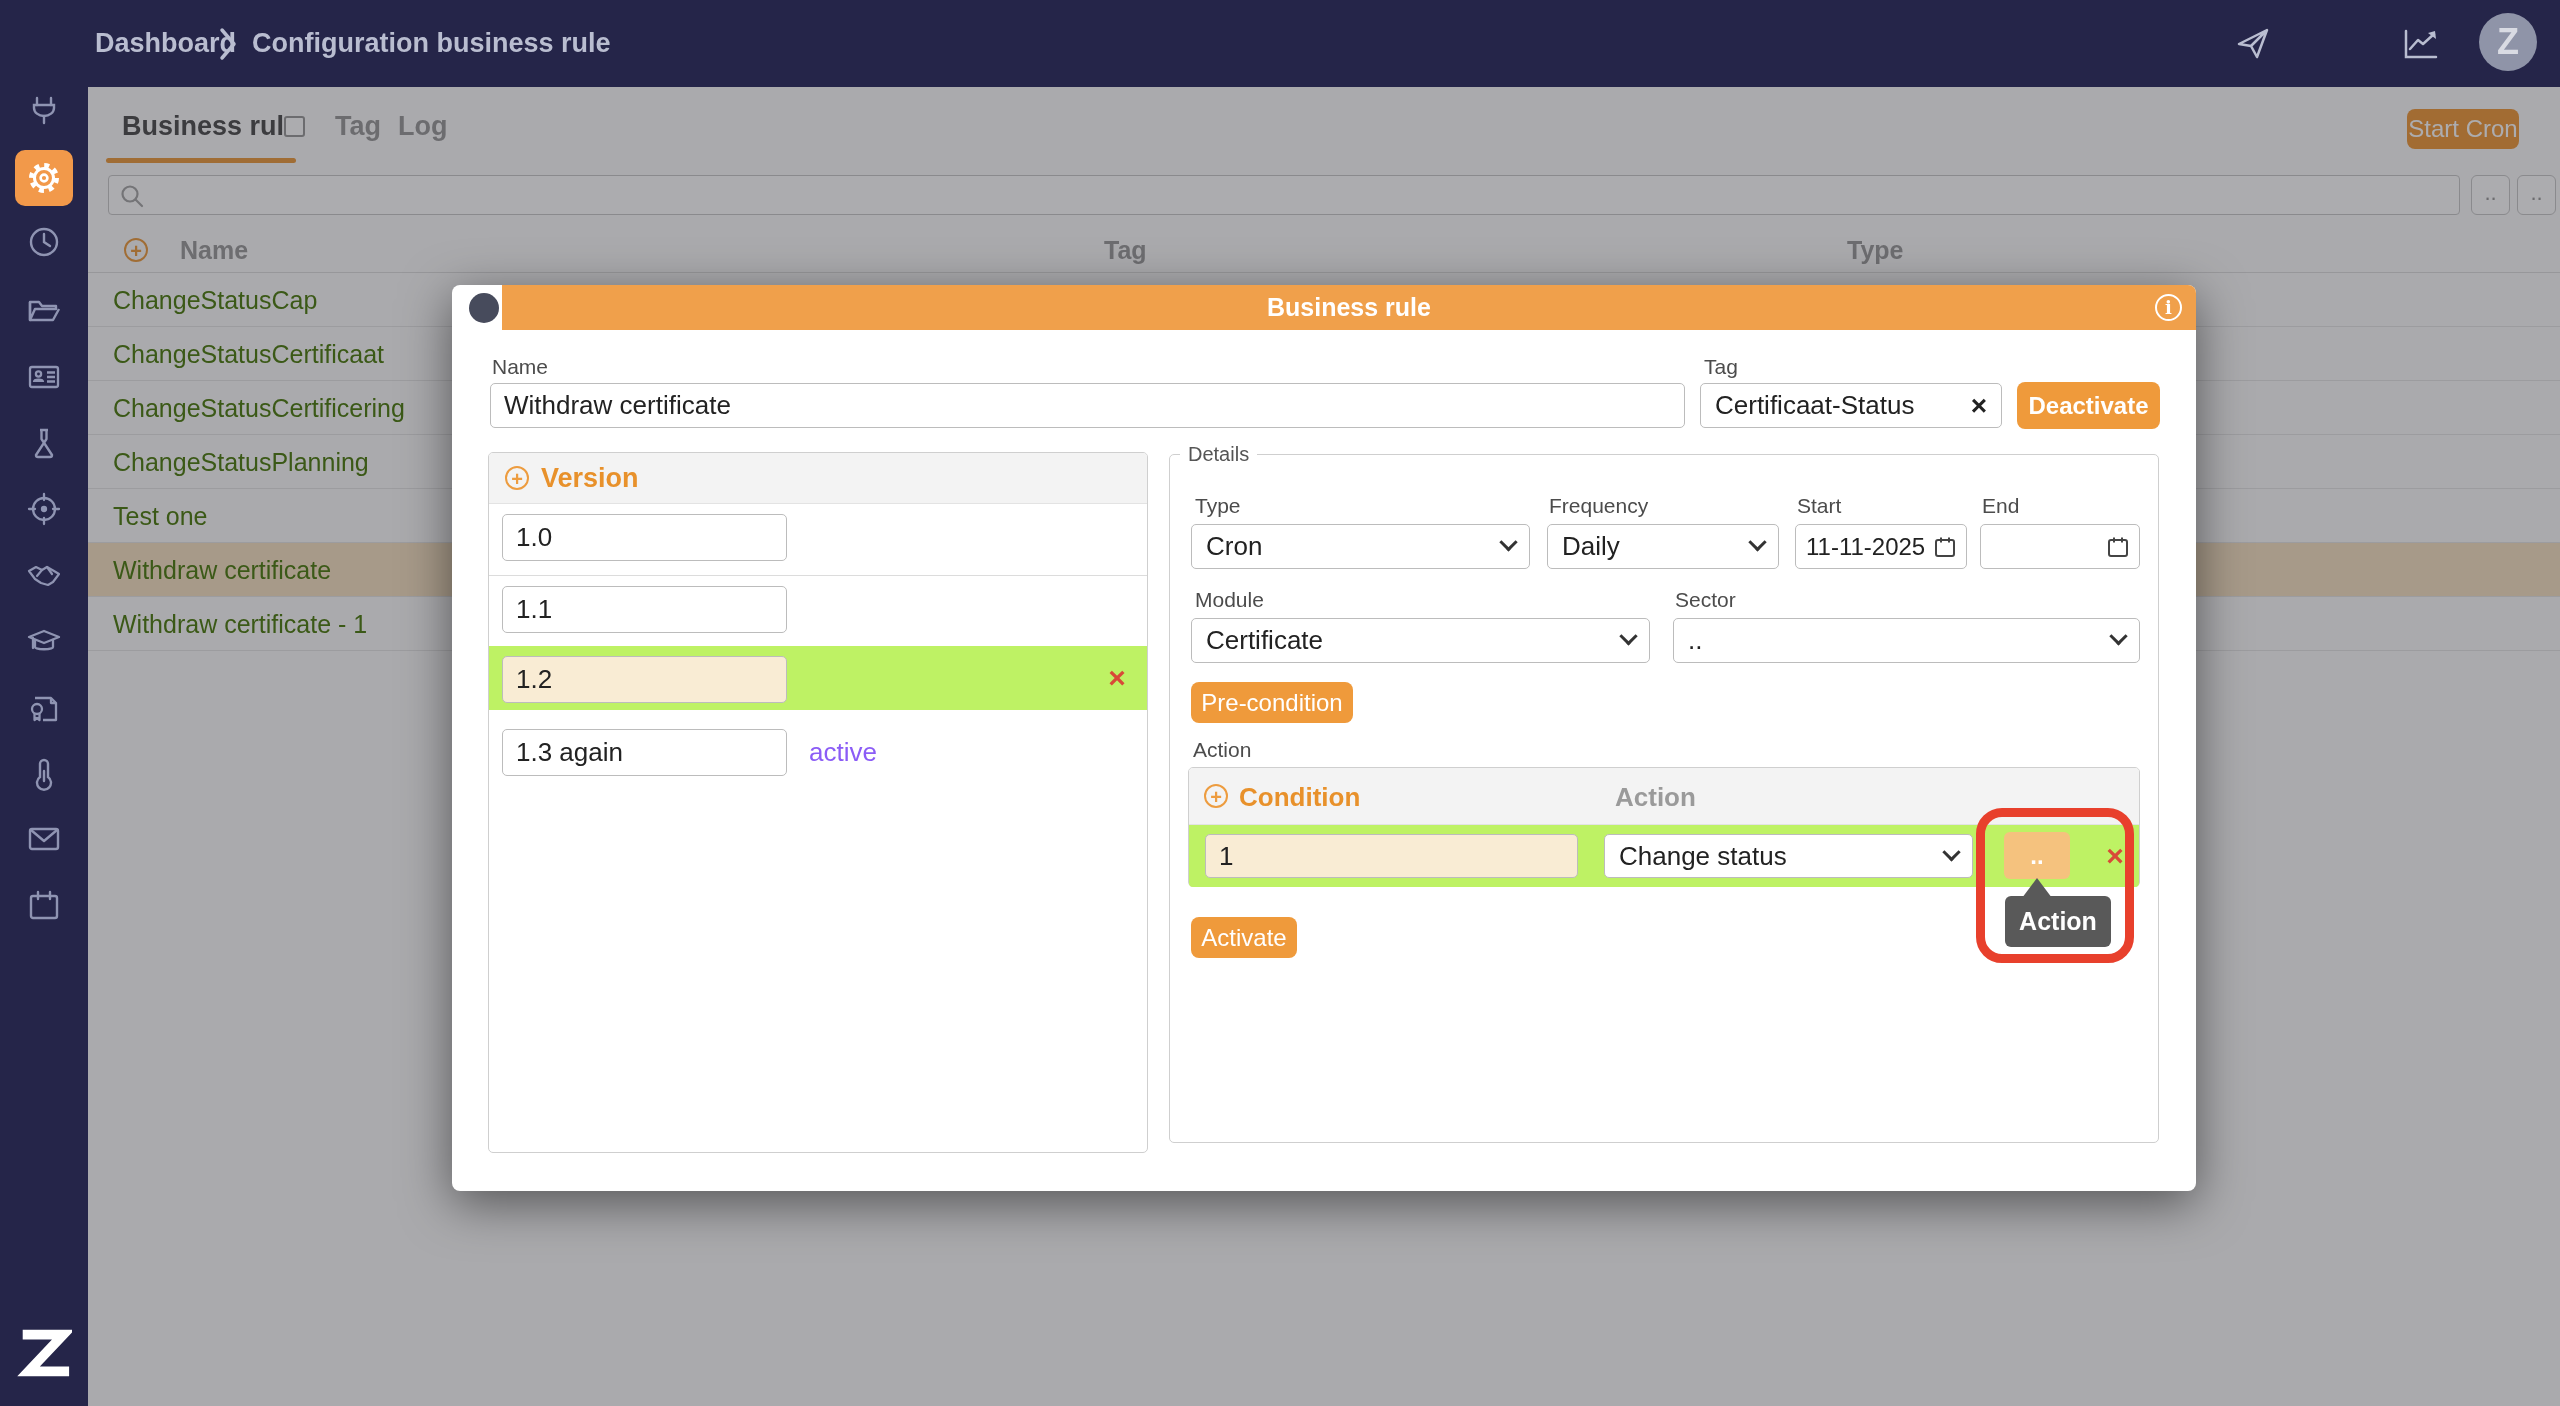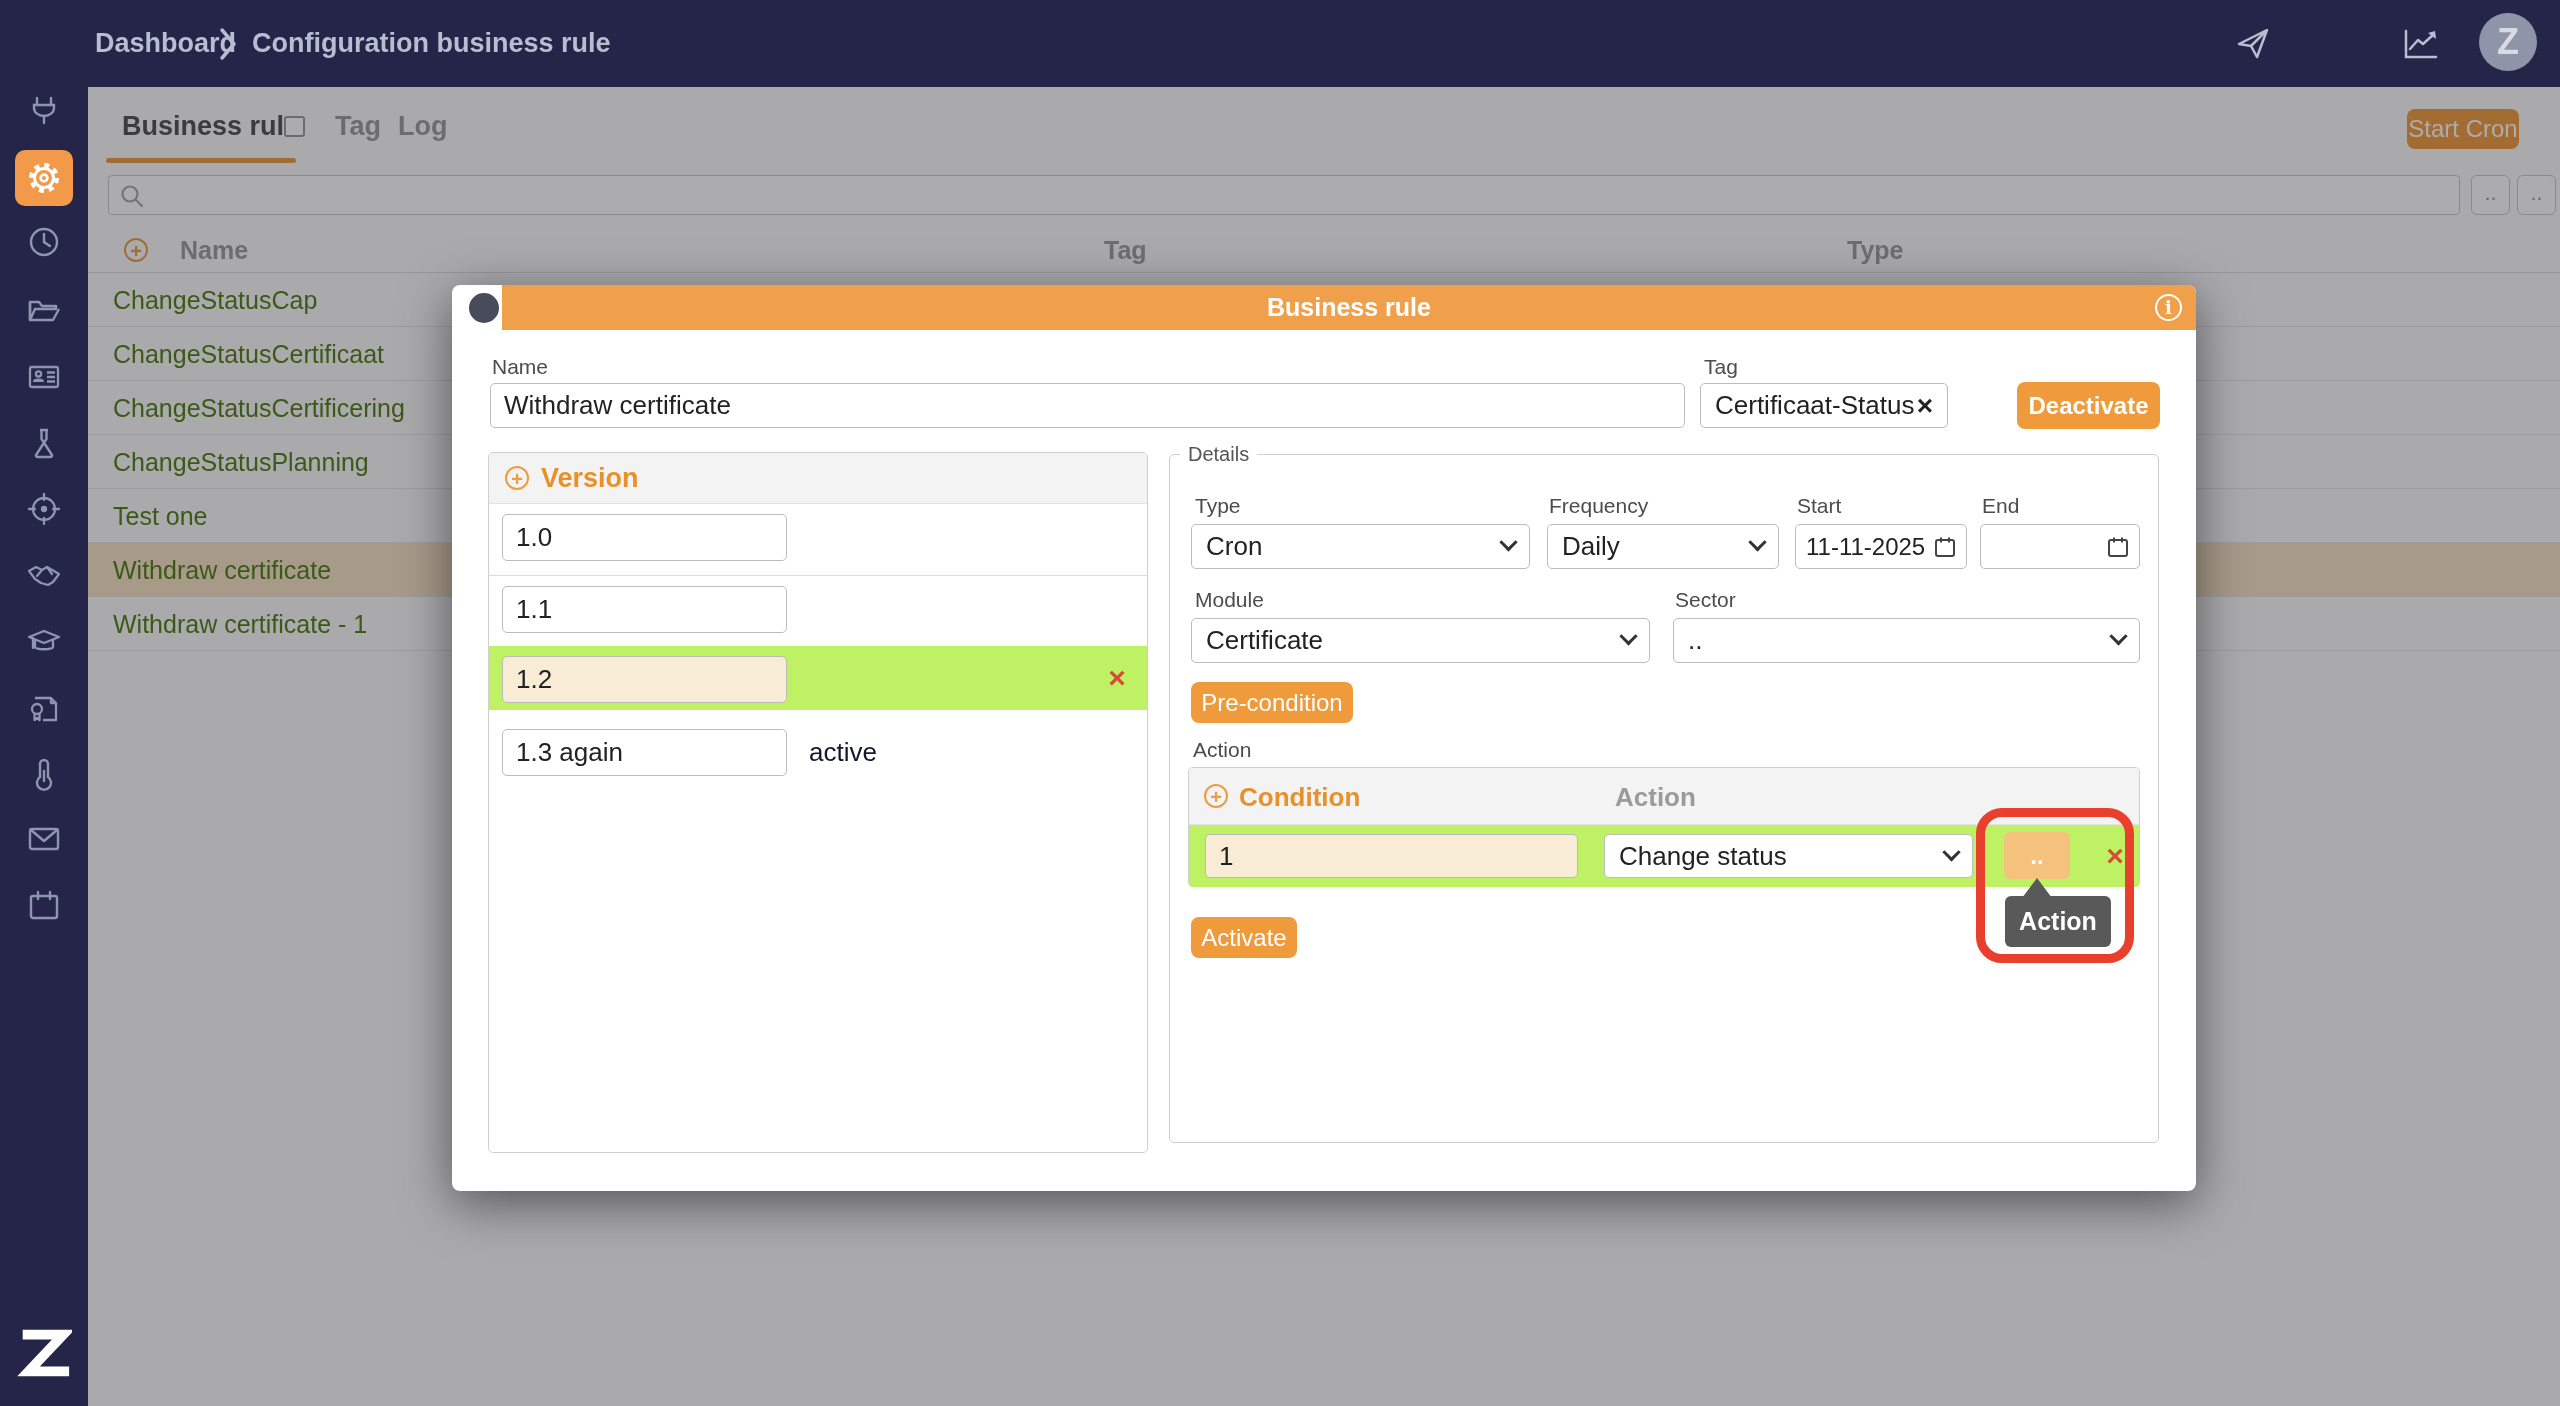--- a/index.html
+++ b/index.html
@@ -247,40 +247,40 @@
     <div class="abs" id="m-head">
       <span>Business rule</span>
     </div>
     <div class="abs" id="m-dot" style="left:17px;top:8px;"></div>
     <div class="abs" id="m-info" style="left:1703px;top:9px;">i</div>
 
     <div class="abs lbl" style="left:40px;top:70px;">Name</div>
     <input class="abs inp" style="left: 38px; top: 98px; width: 1195px; height: 45px;" value="Withdraw certificate">
 
     <div class="abs lbl" style="left:1252px;top:70px;">Tag</div>
-    <div class="abs selbox" style="left:1248px;top:98px;width:248px;height:45px;text-align:center;">
+    <div class="abs selbox" style="left:1248px;top:98px;width:302px;height:45px;text-align:center;">
       <span>Certificaat-Status</span>
       <span style="margin-left:auto;font-size:28px;font-weight:bold;color:#222;">×</span>
     </div>
     <div class="abs obtn" style="left:1565px;top:97px;width:143px;height:47px;">Deactivate</div>
 
     <div class="abs panel" style="left:36px;top:167px;width:660px;height:701px;">
       <div class="abs panel-hdr" style="left:0;top:0;width:658px;height:51px;">
         <span class="abs plus-circ" style="left:16px;top:13px;">+</span>
         <span class="abs o-hd" style="left:52px;top:10px;">Version</span>
       </div>
       <input class="abs inp" style="left: 13px; top: 61px; width: 285px; height: 47px;" value="1.0">
       <div class="abs" style="left:0;top:122px;width:658px;height:1px;background:#dcdcdc;"></div>
       <input class="abs inp" style="left: 13px; top: 133px; width: 285px; height: 47px;" value="1.1">
       <div class="abs band" style="left:0;top:193px;width:658px;height:64px;">
         <input class="abs inp tan-inp" style="left: 13px; top: 10px; width: 285px; height: 47px;" value="1.2">
         <span class="abs redx" style="left:608px;top:0;width:40px;line-height:64px;">×</span>
       </div>
       <input class="abs inp" style="left: 13px; top: 276px; width: 285px; height: 47px;" value="1.3 again">
-      <span class="abs" style="left:320px;top:276px;height:47px;line-height:47px;font-size:26px;color:#0f172a;">active</span>
+      <span class="abs" style="left:320px;top:276px;height:47px;line-height:47px;font-size:26px;color:#8b5cf6;">active</span>
     </div>
 
     <fieldset class="abs" style="left:717px;top:158px;width:990px;height:700px;">
       <legend>Details</legend>
 
       <div class="abs lbl" style="left:25px;top:28px;">Type</div>
       <div class="abs selbox" style="left:21px;top:58px;width:339px;height:45px;">
         <span>Cron</span>
           <span class="chev"></span>
       </div>

